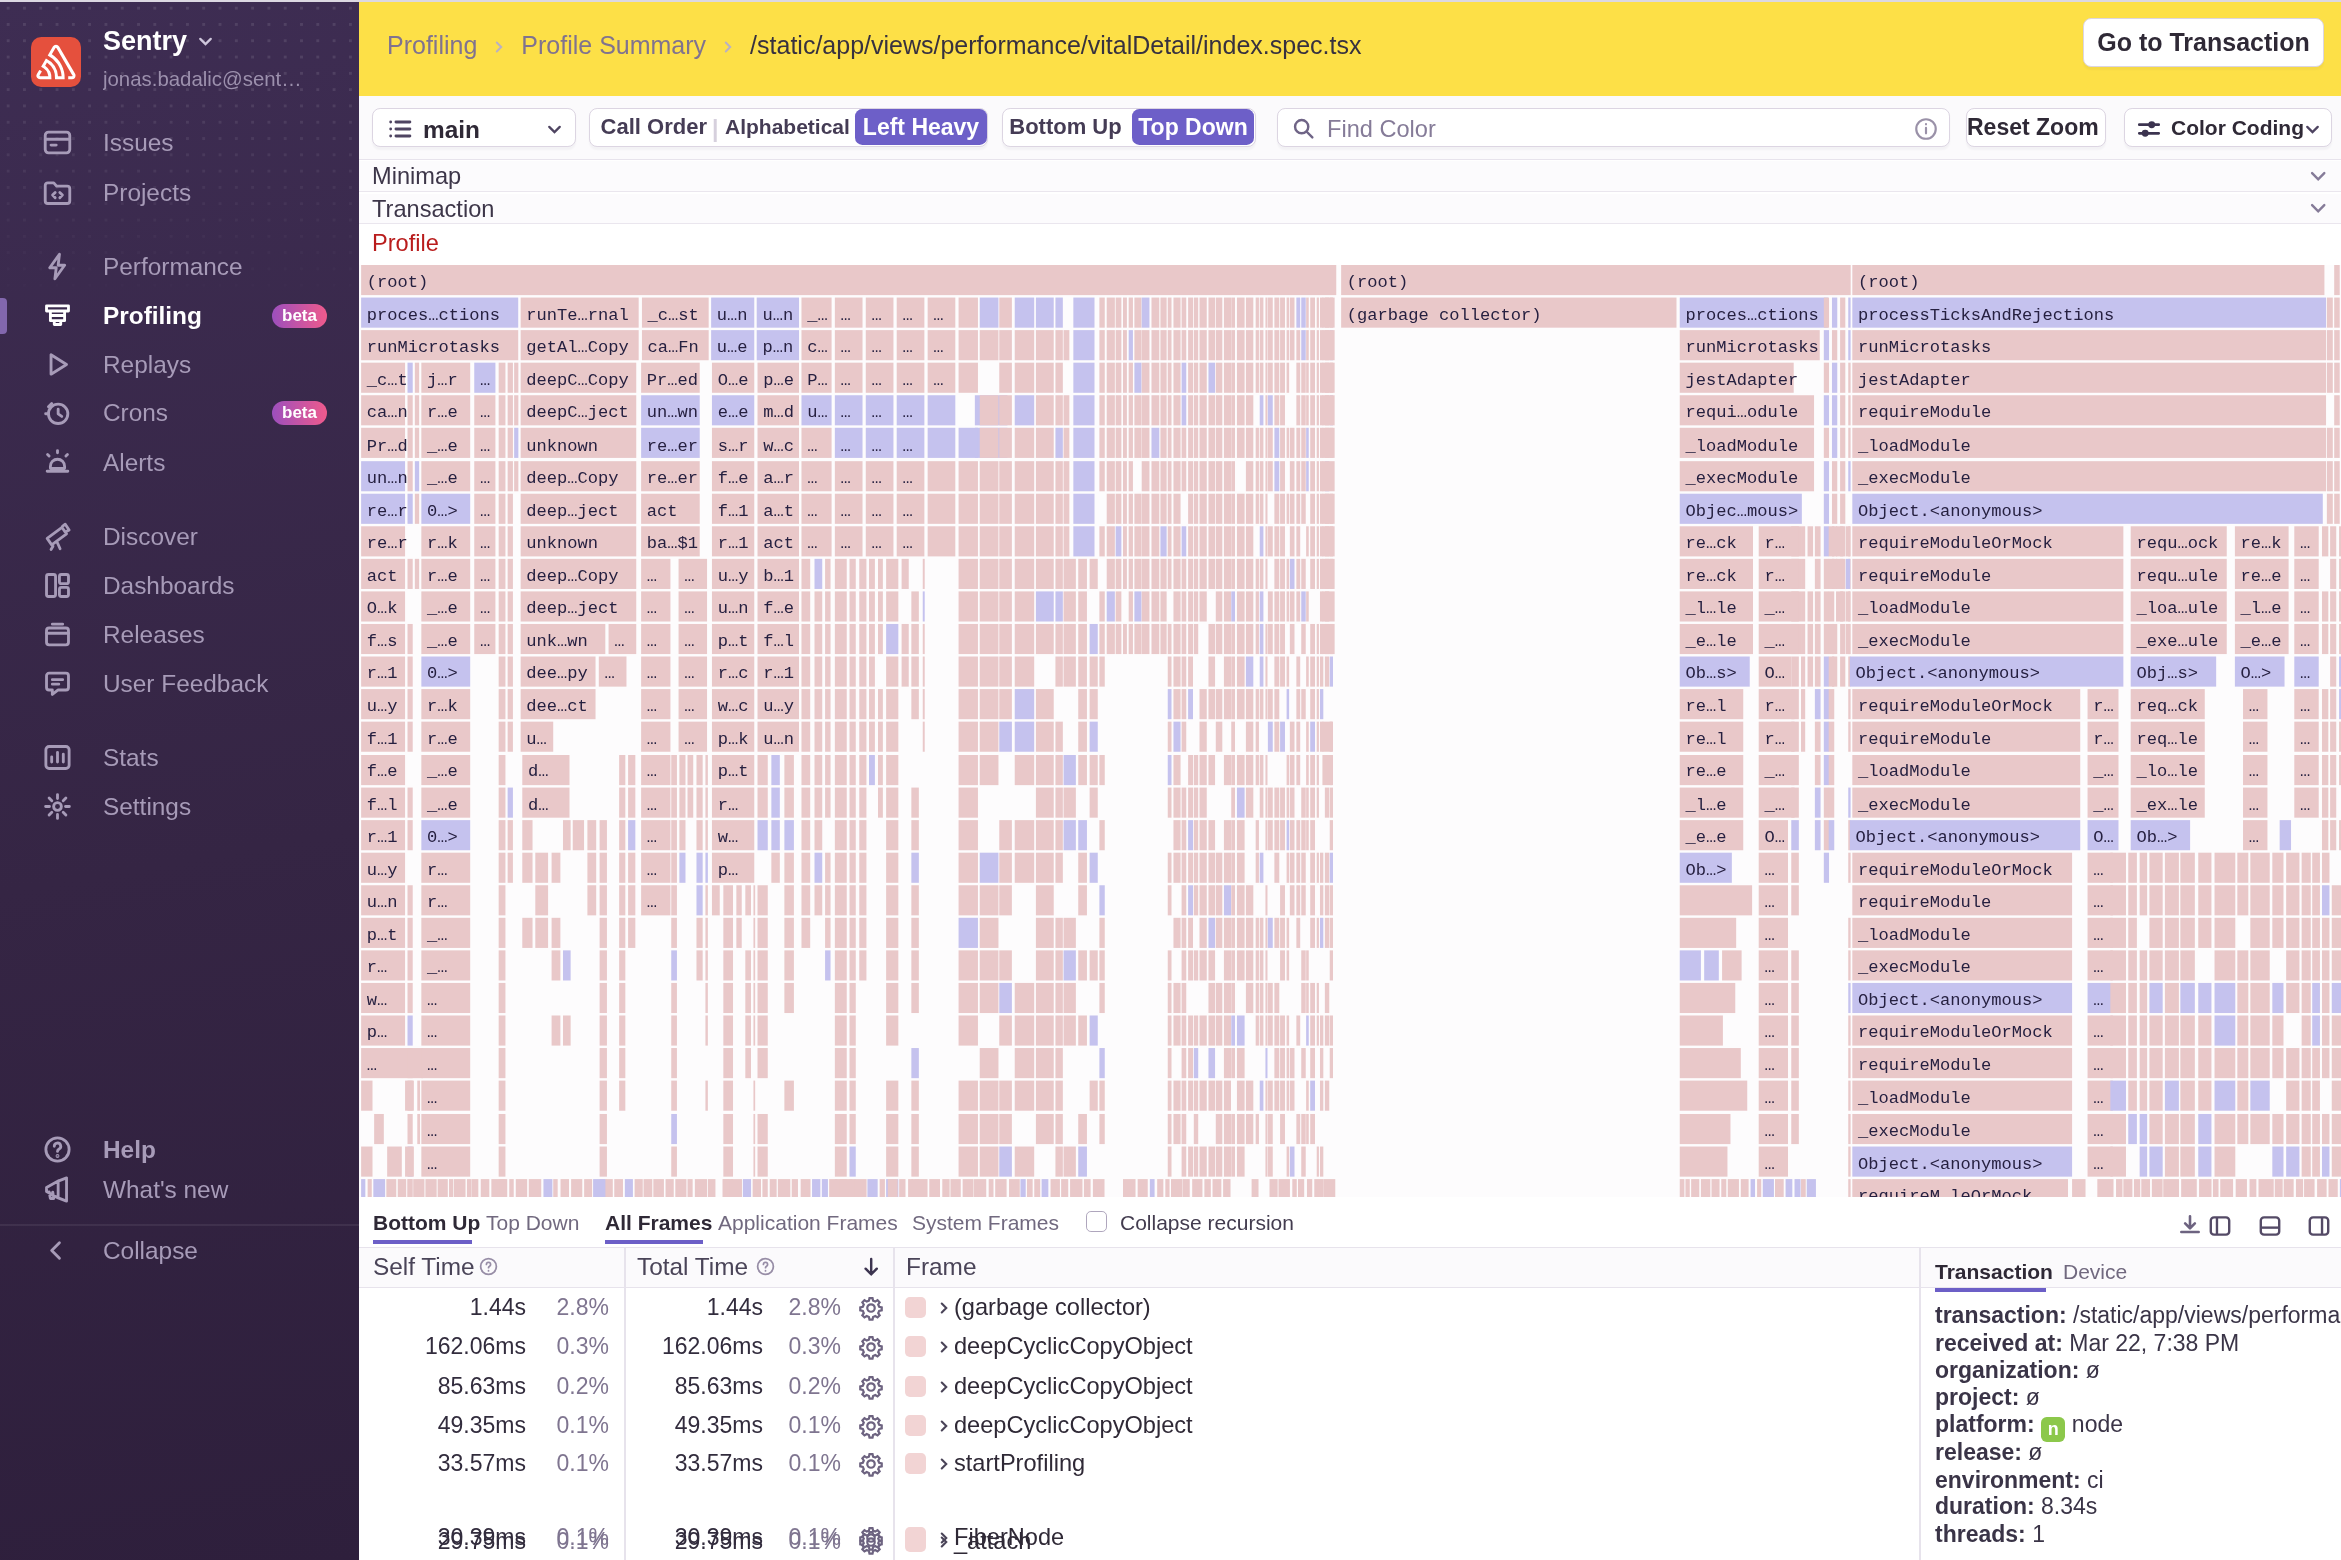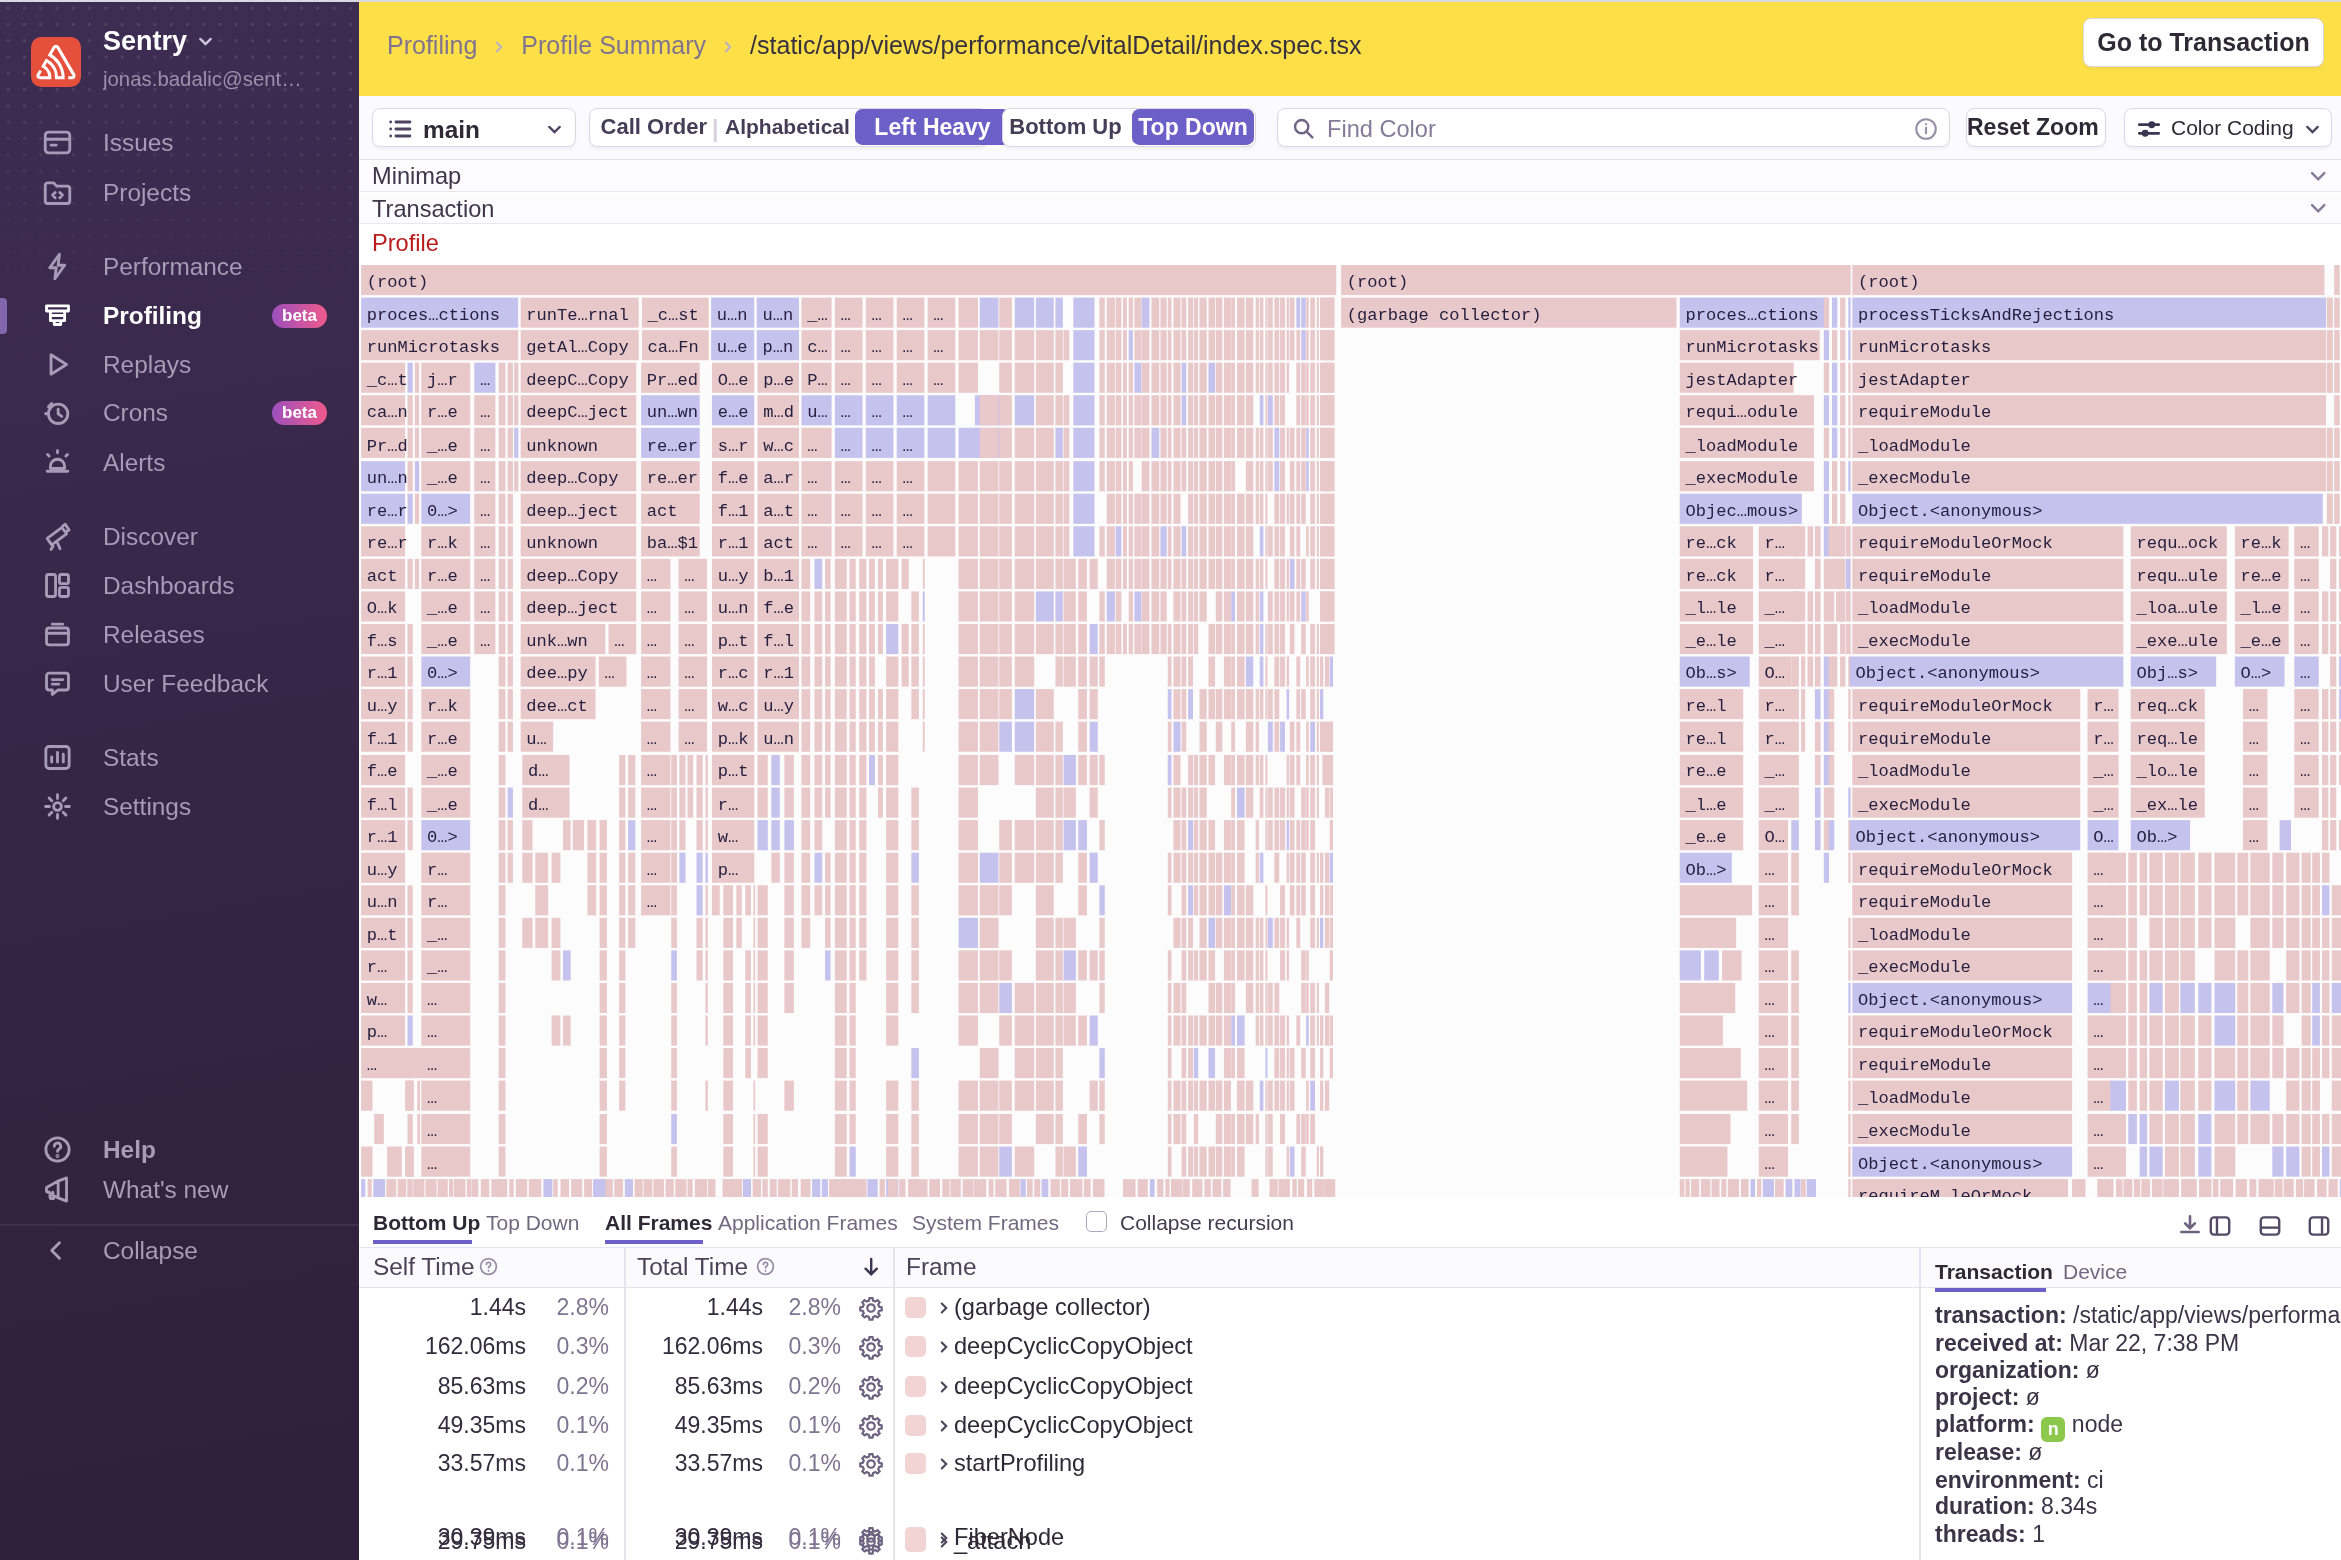--- a/index.html
+++ b/index.html
@@ -119,21 +119,21 @@
         </svg></span>
   <span style="position:absolute;left:50px;top:6.5px;font-size:24.4px;font-weight:700">main</span>
   <span style="position:absolute;right:9.8px;top:9px"><svg width="21" height="21" viewBox="0 0 24 24" fill="none" stroke="#4e4461" stroke-width="2.6" stroke-linecap="round">
           <path d="M6 9l6 6 6-6"></path>
         </svg></span>
     </div>
 <div class="btn" style="position:absolute;left:230px;top:12.2px;width:399px;height:39px">
   <span class="seg" style="left:3.3px;width:121px;font-size:22px">Call Order</span>
   <span style="position:absolute;left:122px;top:6.5px;color:#d6d0dd;font-size:23px">|</span>
   <span class="seg" style="left:135px;width:121px;font-size:21px">Alphabetical</span>
-  <span class="segon" style="left:265px;width:155px">Left Heavy</span>
+  <span class="segon" style="left:265px;width:132px">Left Heavy</span>
     </div>
 <div class="btn" style="position:absolute;left:643px;top:12.2px;width:254px;height:39px">
   <span class="seg" style="left:0;width:125px;font-size:22px">Bottom Up</span>
   <span class="segon" style="left:129px;width:122px">Top Down</span>
     </div>
 <div class="btn" style="position:absolute;left:918px;top:12.2px;width:673px;height:39px;font-weight:400">
   <span style="position:absolute;left:13px;top:7.3px"><svg width="24.4" height="24.4" viewBox="0 0 24 24" fill="none" stroke="#6f6486" stroke-width="2.4" stroke-linecap="round">
           <circle cx="10.5" cy="10.5" r="6.5"></circle>
           <path d="M15.5 15.5 21 21"></path>
         </svg></span>
@@ -143,21 +143,21 @@
           <path d="M12 11v5M12 7.5v.2"></path>
         </svg></span>
     </div>
 <div class="btn" style="position:absolute;left:1607px;top:12.2px;width:140px;height:39px;text-align:left;line-height:37px;font-size:23px;white-space:nowrap">Reset Zoom</div>
 <div class="btn" style="position:absolute;left:1765px;top:12.2px;width:208px;height:39px">
   <span style="position:absolute;left:11.4px;top:6.5px"><svg width="26" height="26" viewBox="0 0 24 24" fill="none" stroke="#3c3450" stroke-width="2.4" stroke-linecap="round">
           <path d="M3 8h10M17 8h4M3 16h4M11 16h10"></path>
           <circle cx="14.5" cy="8" r="2" fill="#3c3450"></circle>
           <circle cx="8.5" cy="16" r="2" fill="#3c3450"></circle>
         </svg></span>
-  <span style="position:absolute;left:46px;top:7.3px;font-size:21px;font-weight:400;white-space:nowrap">Color Coding</span>
+  <span style="position:absolute;left:46px;top:7.3px;font-size:21px;font-weight:700;white-space:nowrap">Color Coding</span>
   <span style="position:absolute;right:8.1px;top:9px"><svg width="21" height="21" viewBox="0 0 24 24" fill="none" stroke="#4e4461" stroke-width="2.6" stroke-linecap="round">
           <path d="M6 9l6 6 6-6"></path>
         </svg></span>
     </div>
 </div>
 <div style="position:absolute;left:359px;top:161px;width:1983px;height:31px;background:#fcfbfd;border-bottom:1.6px solid #eae6ee">
  <span style="position:absolute;left:13px;top:2.4px;font-size:23.6px;color:#3d3649">Minimap</span>
  <span style="position:absolute;right:11.4px;top:3.3px"><svg width="24.4" height="24.4" viewBox="0 0 24 24" fill="none" stroke="#857b98" stroke-width="2.4" stroke-linecap="round">
         <path d="M6 9l6 6 6-6"></path>
       </svg></span>

